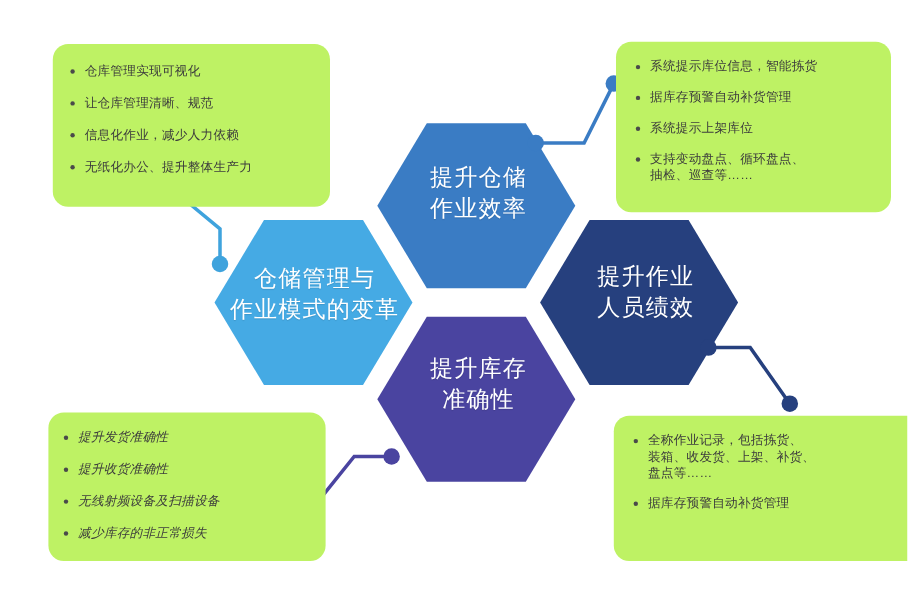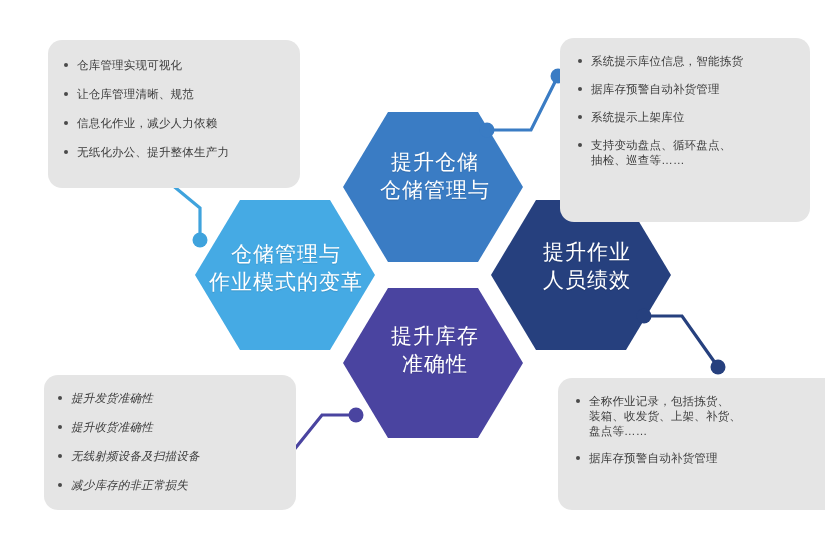--- a/index.html
+++ b/index.html
@@ -13,21 +13,21 @@
   #stage {
     position: relative;
     width: 825px;
     height: 538px;
     background: #ffffff;
     overflow: hidden;
   }
   
   .card {
     position: absolute;
-    background: #e5e5e5;
+    background: #bef264;
     border-radius: 14px;
     box-sizing: border-box;
   }
   .card ul {
     list-style: none;
     margin: 0;
     padding: 0;
   }
   .card li {
     position: relative;
@@ -47,21 +47,21 @@
     background: #4a4a4a;
   }
   .card li .ltxt {
     display: block;
     white-space: pre-line;
   }
 
   #card-tl { left: 48px;  top: 40px;  width: 252px; height: 148px; padding: 18px 16px 0 14px; }
   #card-tl li { margin-bottom: 14px; }
 
-  #card-tr { left: 560px; top: 38px;  width: 250px; height: 184px; padding: 16px 12px 0 16px; }
+  #card-tr { left: 560px; top: 38px;  width: 250px; height: 155px; padding: 16px 12px 0 16px; }
   #card-tr li { margin-bottom: 13px; }
 
   #card-bl { left: 44px;  top: 375px; width: 252px; height: 135px; padding: 16px 14px 0 12px; }
   #card-bl li { margin-bottom: 14px; font-style: italic; }
 
   #card-br { left: 558px; top: 378px; width: 296px; height: 132px; padding: 16px 14px 0 16px; }
   #card-br li { margin-bottom: 12px; }
 
   
   #hexlayer, #linklayer {
@@ -100,21 +100,21 @@
     <polygon points="388,112 478,112 523,187 478,262 388,262 343,187" fill="#3a7cc4"></polygon>
 
     <polygon points="536,200 626,200 671,275 626,350 536,350 491,275" fill="#26407e"></polygon>
 
     <polygon points="388,288 478,288 523,363 478,438 388,438 343,363" fill="#4a44a0"></polygon>
   </svg>
 
   <div class="hexlabel" id="lbl-left">仓储管理与
 作业模式的变革</div>
   <div class="hexlabel" id="lbl-top">提升仓储
-仓储管理与</div>
+作业效率</div>
   <div class="hexlabel" id="lbl-right">提升作业
 人员绩效</div>
   <div class="hexlabel" id="lbl-bottom">提升库存
 准确性</div>
 
   <svg id="linklayer" viewBox="0 0 825 538">
 
     <g>
       <path d="M148,165 L200,208 L200,240" fill="none" stroke="#3fa3dd" stroke-width="3.2"></path>
       <circle cx="148" cy="165" r="7.5" fill="#3fa3dd"></circle>

